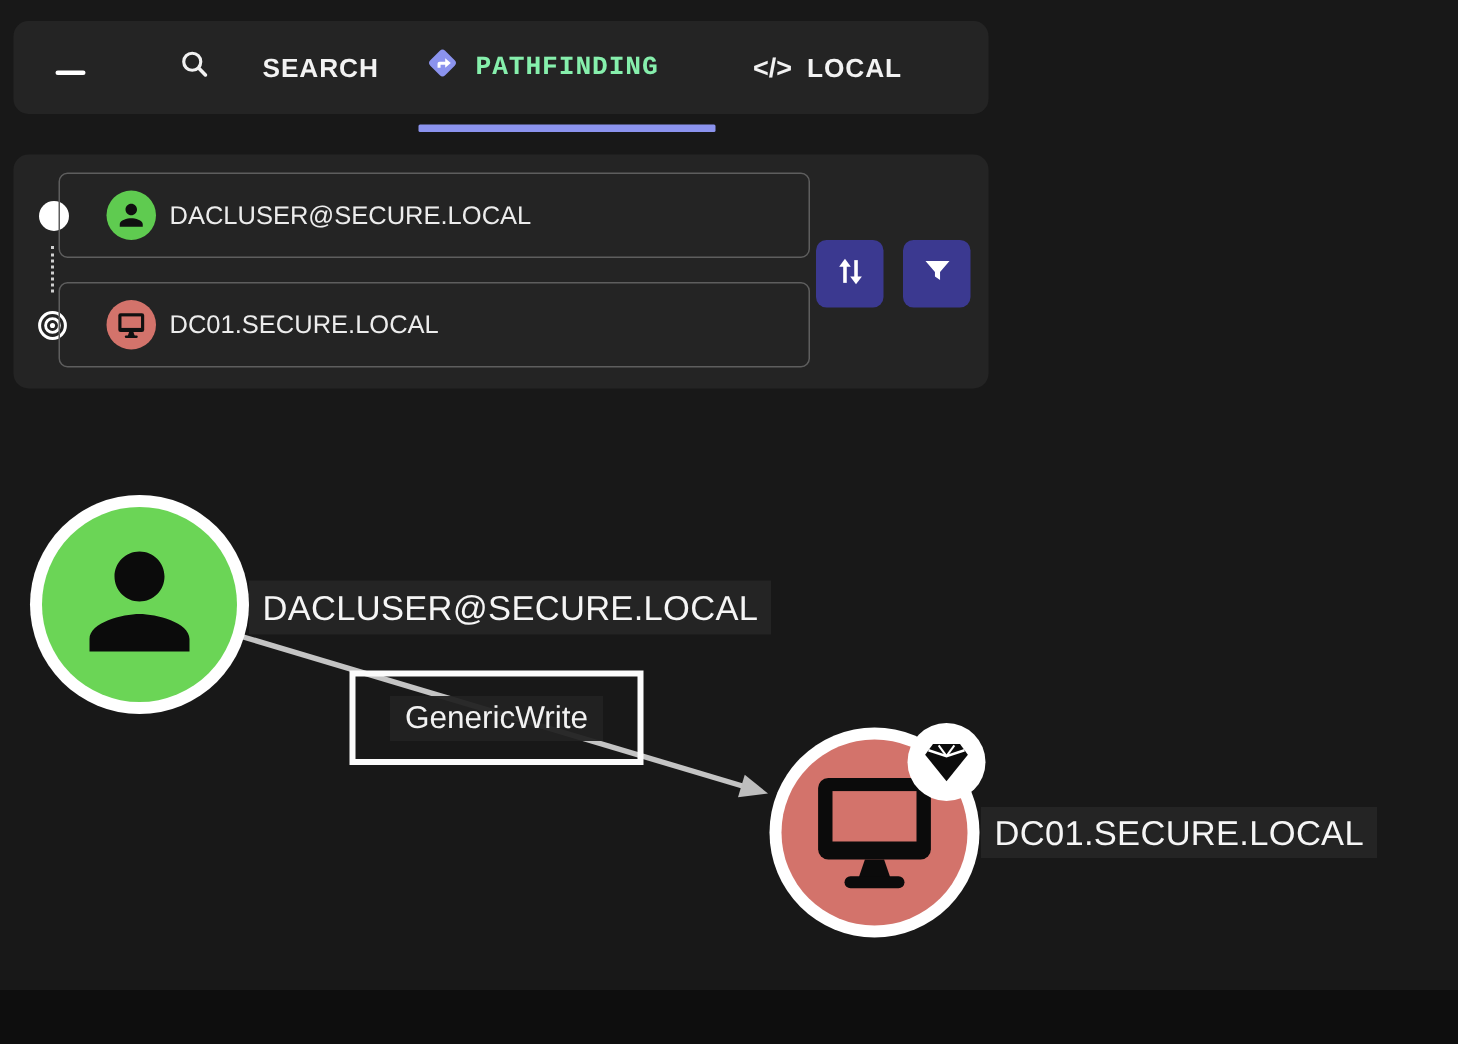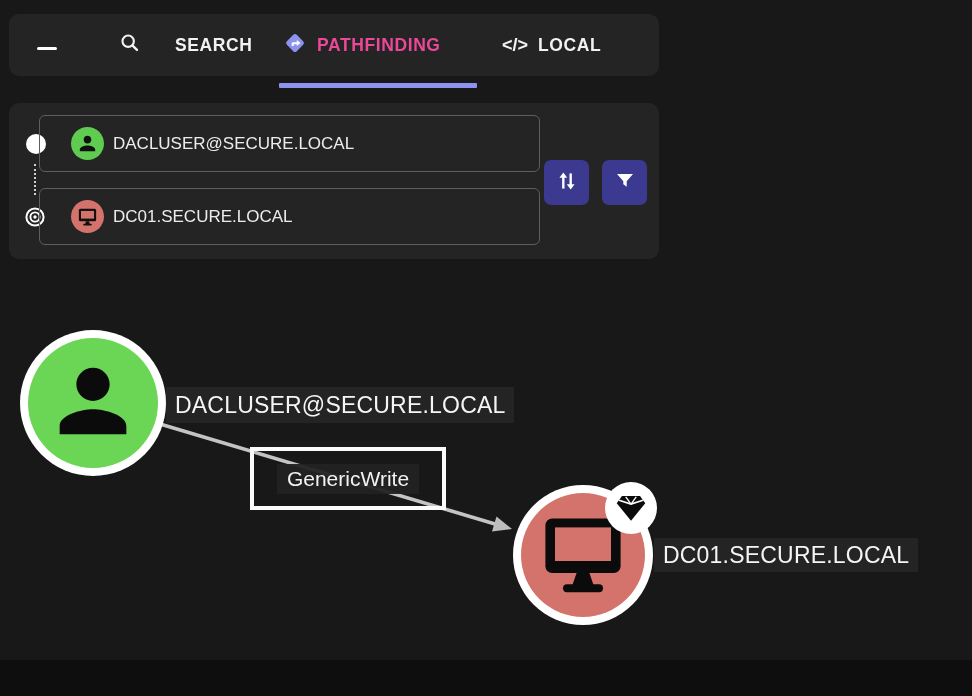--- a/index.html
+++ b/index.html
@@ -26,21 +26,21 @@
     content: ""; display: block; width: 20px; height: 3px;
     background: #ffffff; border-radius: 2px; margin: 3px auto 0;
   }
   .tab {
     position: absolute; top: 0; height: 62px;
     display: flex; align-items: center; gap: 10px;
     color: #F2F2F2; font-size: 17.5px; font-weight: 600;
     letter-spacing: 0.6px; cursor: pointer;
   }
   .tab-search     { left: 110px; gap: 34px; }
-  .tab-pathfinding{ left: 274px; color: #ec4899; }
+  .tab-pathfinding{ left: 274px; color: #86efac; font-family: Liberation Mono, monospace; }
   .tab-cypher     { left: 493px; }
   .tab .code-glyph { font-weight: 700; font-size: 18px; letter-spacing: 0; }
   .tab-underline {
     position: absolute; left: 270px; top: 69px;
     width: 198px; height: 5px; background: #8B93EE; border-radius: 1px;
   }
 
   
   .pf-panel {
     position: absolute; left: 9px; top: 103px;
@@ -108,21 +108,21 @@
   .node-label {
     position: absolute; z-index: 3;
     background: rgba(38,38,38,0.92); color: #F5F5F5;
     font-size: 23px; letter-spacing: 0.2px;
     padding: 0 9px; white-space: nowrap;
   }
   .node-label.user     { left: 166px; top: 387px; line-height: 36px; height: 36px; }
   .node-label.computer { left: 654px; top: 538px; line-height: 34px; height: 34px; }
 
   .edge-box {
-    position: absolute; left: 250px; top: 447px; width: 196px; height: 63px;
+    position: absolute; left: 233px; top: 447px; width: 196px; height: 63px;
     border: 4px solid #FBFBFB; z-index: 3;
     display: flex; align-items: center; justify-content: center;
   }
   .edge-label {
     background: rgba(34,34,34,0.95); color: #F2F2F2;
     font-size: 21px; padding: 3px 10px; white-space: nowrap;
   }
 
   .bottom-strip {
     position: absolute; left: 0; top: 660px; width: 972px; height: 36px;

